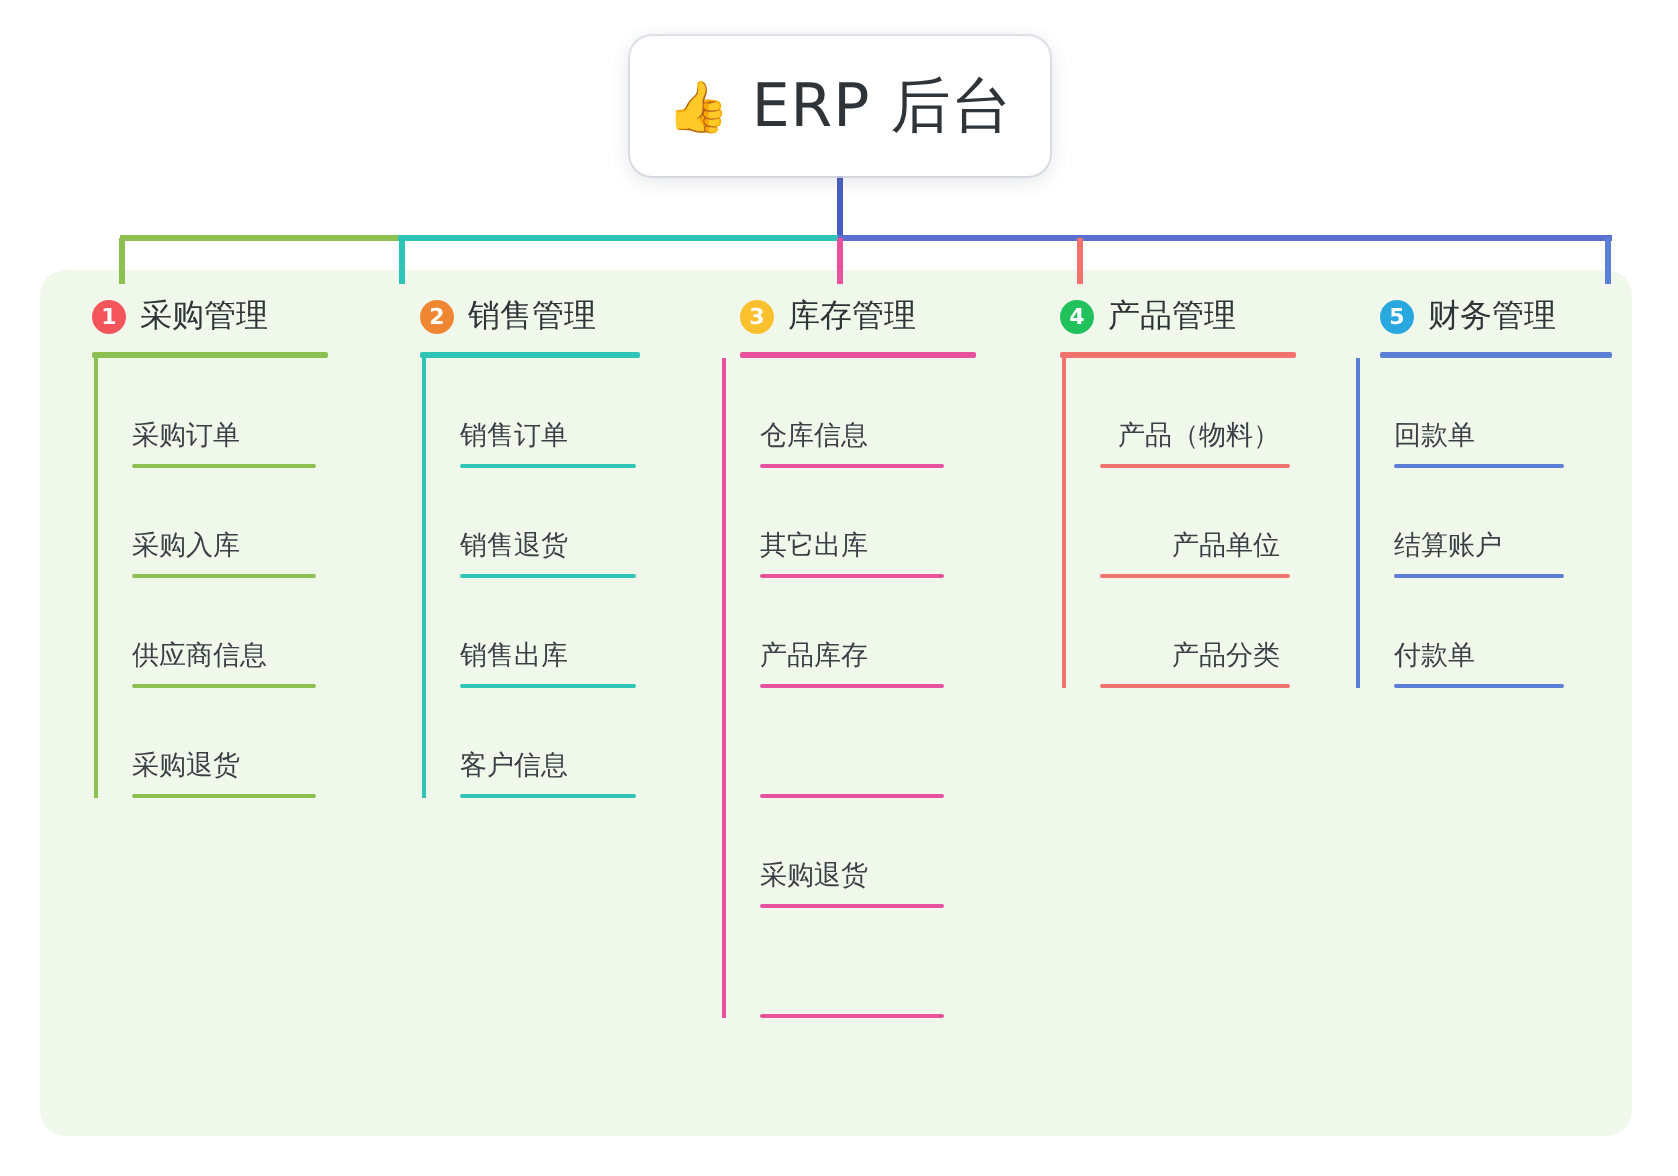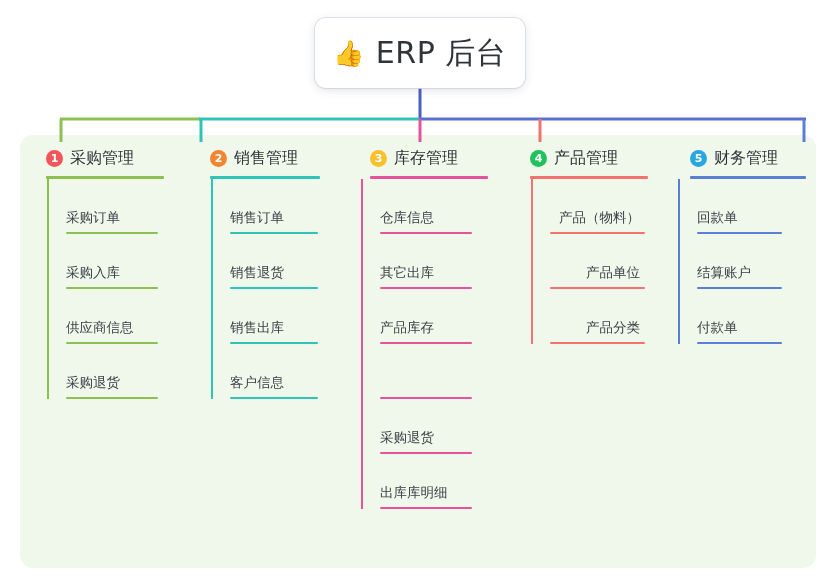--- a/index.html
+++ b/index.html
@@ -237,21 +237,20 @@
             <div class="leaf-rule" style="background: rgb(232, 81, 155); width: 92px;"></div>
           </div>
           <div class="leaf">
             <div class="leaf-rule" style="background: rgb(232, 81, 155); width: 92px;"></div>
           </div>
           <div class="leaf">
             <div class="leaf-text">采购退货</div>
             <div class="leaf-rule" style="background: rgb(232, 81, 155); width: 92px;"></div>
           </div>
           <div class="leaf">
-            <div class="leaf-text">出库库明细</div>
             <div class="leaf-rule" style="background: rgb(232, 81, 155); width: 92px;"></div>
           </div>
         </div>
       </div>
       <div class="branch" style="left: 512px; width: 128px;">
         <div class="branch-head">
           <span class="badge" style="background: rgb(33, 194, 92);">4</span>
           <span class="branch-title">产品管理</span>
         </div>
         <div class="head-rule" style="background: rgb(242, 115, 110); width: 118px; margin-left: 18px;"></div>

